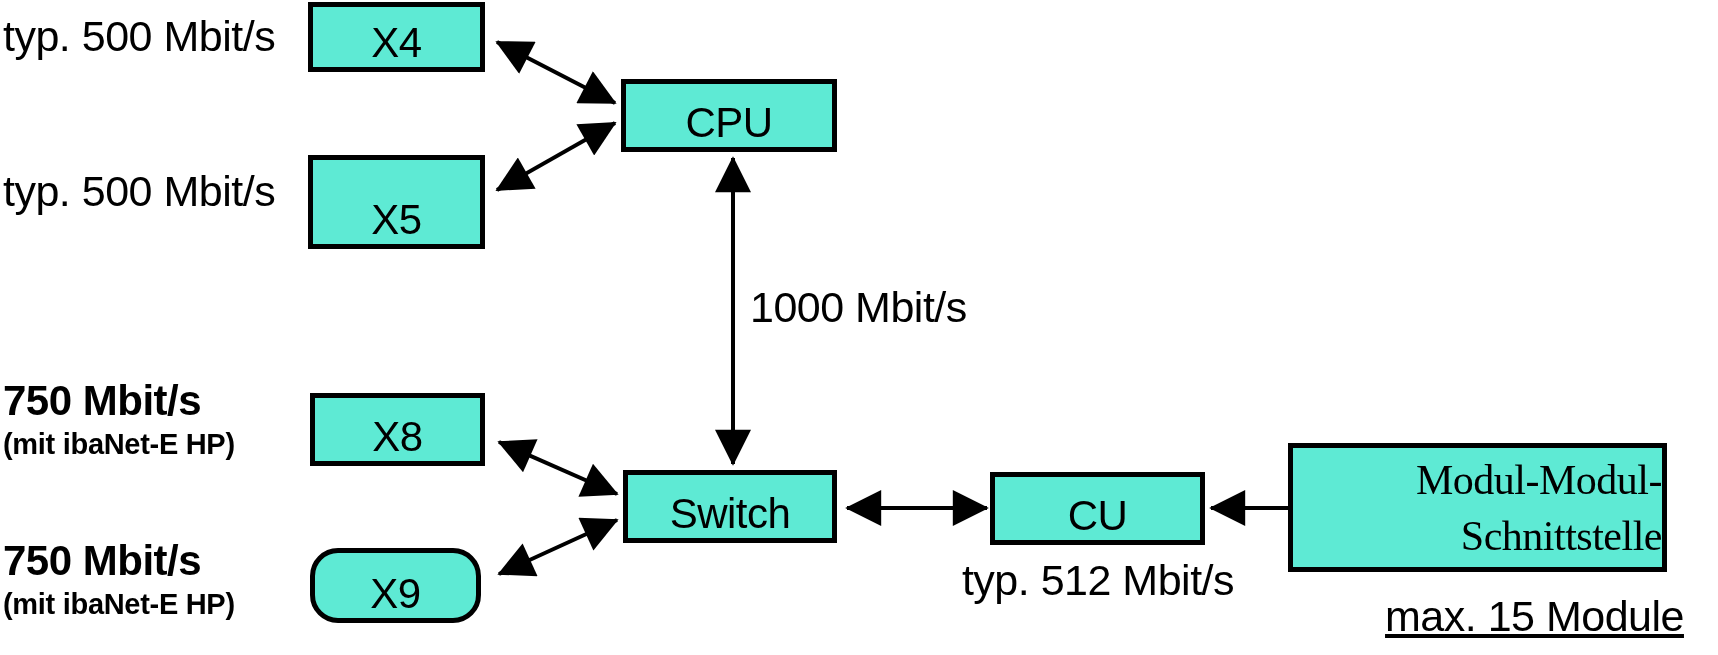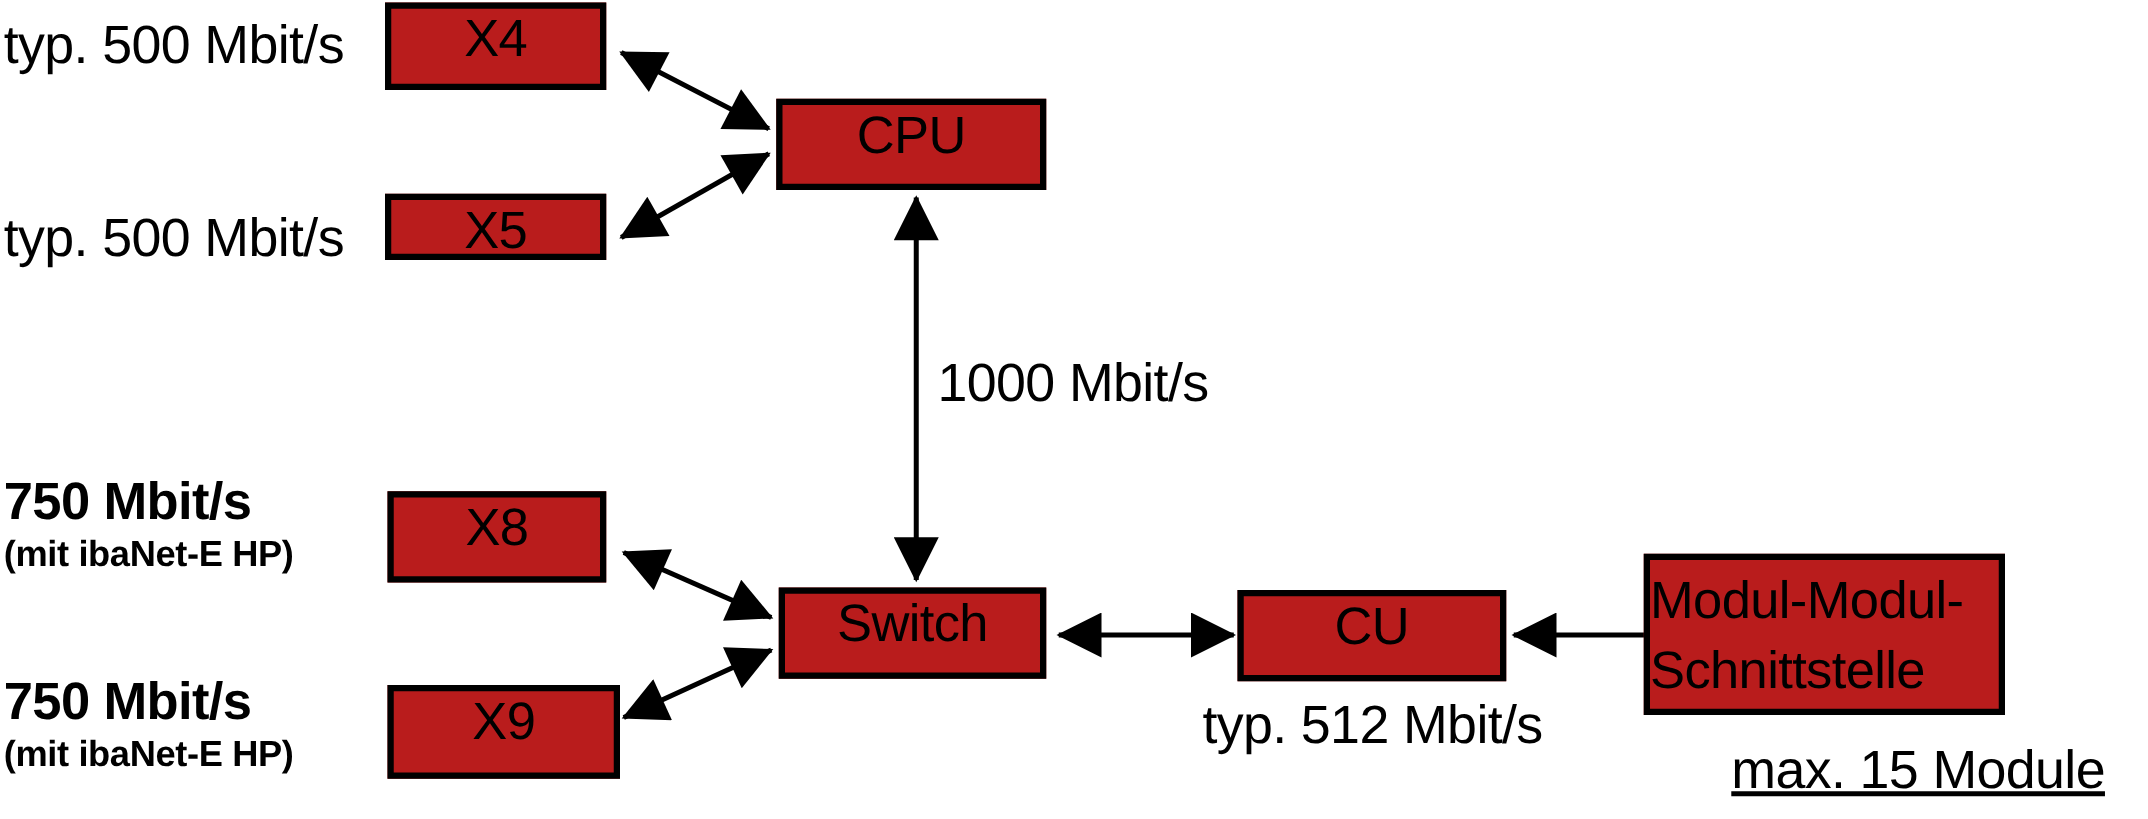--- a/index.html
+++ b/index.html
@@ -25,23 +25,23 @@
     left: 0;
     top: 0;
     width: 1718px;
     height: 655px;
     pointer-events: none;
   }
   .node {
     position: absolute;
     box-sizing: border-box;
     border: 5px solid #000000;
-    background: #b91c1c;
+    background: #5eead4;
     display: flex;
-    align-items: flex-start;
+    align-items: flex-end;
     justify-content: center;
     font-size: 42px;
     letter-spacing: -0.5px;
     white-space: nowrap;
   }
   .node-multiline {
     flex-direction: column;
     line-height: 56px;
   }
   .lbl {
@@ -89,45 +89,45 @@
       <line x1="499" y1="574" x2="617" y2="520" marker-start="url(#arrow)" marker-end="url(#arrow)"></line>
       <line x1="847" y1="508" x2="987" y2="508" marker-start="url(#arrow)" marker-end="url(#arrow)"></line>
       <line x1="1211" y1="508" x2="1351" y2="508" marker-start="url(#arrow)" marker-end="url(#arrow)"></line>
     </g>
   </svg>
 
   <div class="node" style="left:308px; top:2px; width:177px; height:70px;">
     <span>X4</span>
   </div>
 
-  <div class="node" style="left:308px; top:155px; width:177px; height:53px;">
+  <div class="node" style="left:308px; top:155px; width:177px; height:94px;">
     <span>X5</span>
   </div>
 
   <div class="node" style="left:621px; top:79px; width:216px; height:73px;">
     <span>CPU</span>
   </div>
 
   <div class="node" style="left:310px; top:393px; width:175px; height:73px;">
     <span>X8</span>
   </div>
 
-  <div class="node" style="left:310px; top:548px; width:186px; height:75px;">
+  <div class="node" style="left:310px; top:548px; width:171px; height:75px;border-radius:28px;">
     <span>X9</span>
   </div>
 
   <div class="node" style="left:623px; top:470px; width:214px; height:73px;">
     <span>Switch</span>
   </div>
 
   <div class="node" style="left:990px; top:472px; width:215px; height:73px;">
     <span>CU</span>
   </div>
 
-  <div class="node node-multiline" style="left:1315px; top:443px; width:289px; height:129px;">
+  <div class="node node-multiline" style="left:1288px; top:443px; width:379px; height:129px;font-family:Liberation Serif, serif;">
     <span>Modul-Modul-</span>
     <span>Schnittstelle</span>
   </div>
 
   <div class="lbl" style="left:3px; top:10px;">typ. 500 Mbit/s</div>
 
   <div class="lbl" style="left:3px; top:165px;">typ. 500 Mbit/s</div>
 
   <div class="lbl" style="left:750px; top:281px;">1000 Mbit/s</div>
 

